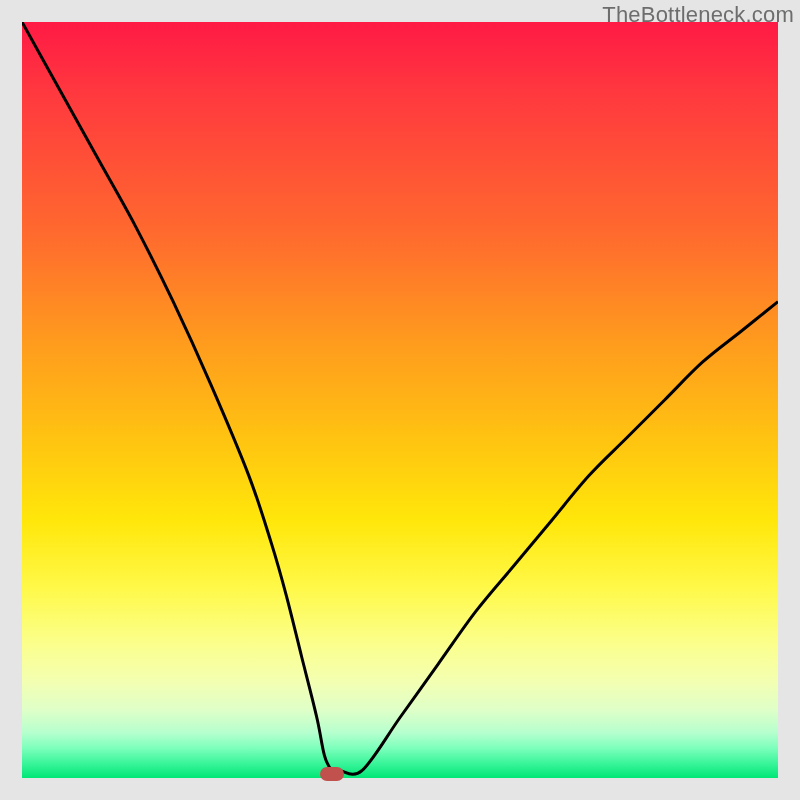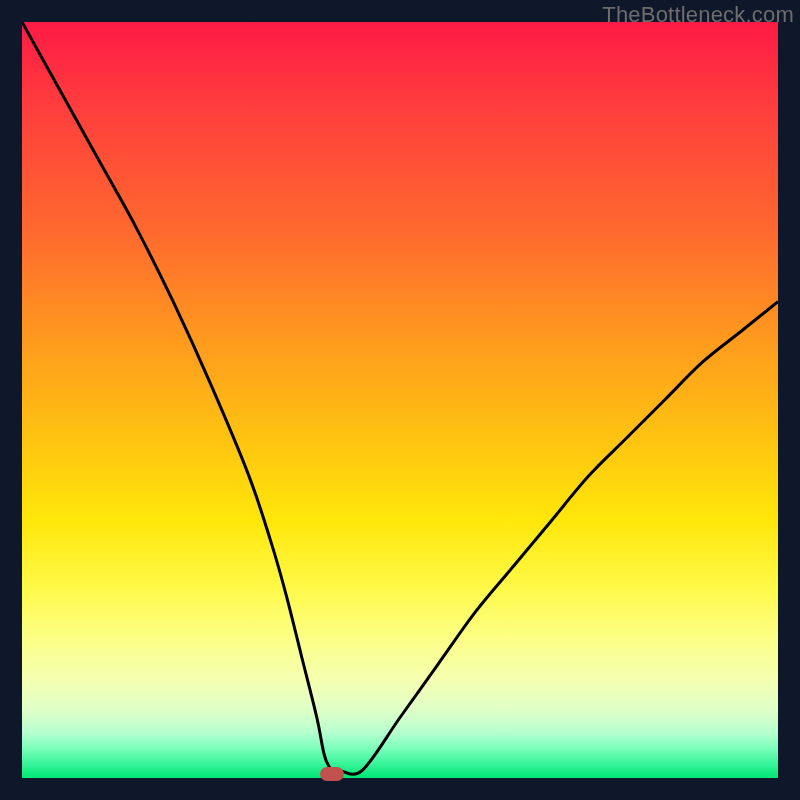--- a/index.html
+++ b/index.html
@@ -8,21 +8,21 @@
     width: 800px;
     height: 800px;
     overflow: hidden;
     background: #000;
     font-family: Arial, Helvetica, sans-serif;
   }
   .frame {
     position: relative;
     width: 800px;
     height: 800px;
-    background: #0f172a;
+    background: #e5e5e5;
   }
   .plot-area {
     position: absolute;
     left: 22px;
     top: 22px;
     width: 756px;
     height: 756px;
     
     background: linear-gradient(
       to bottom,

